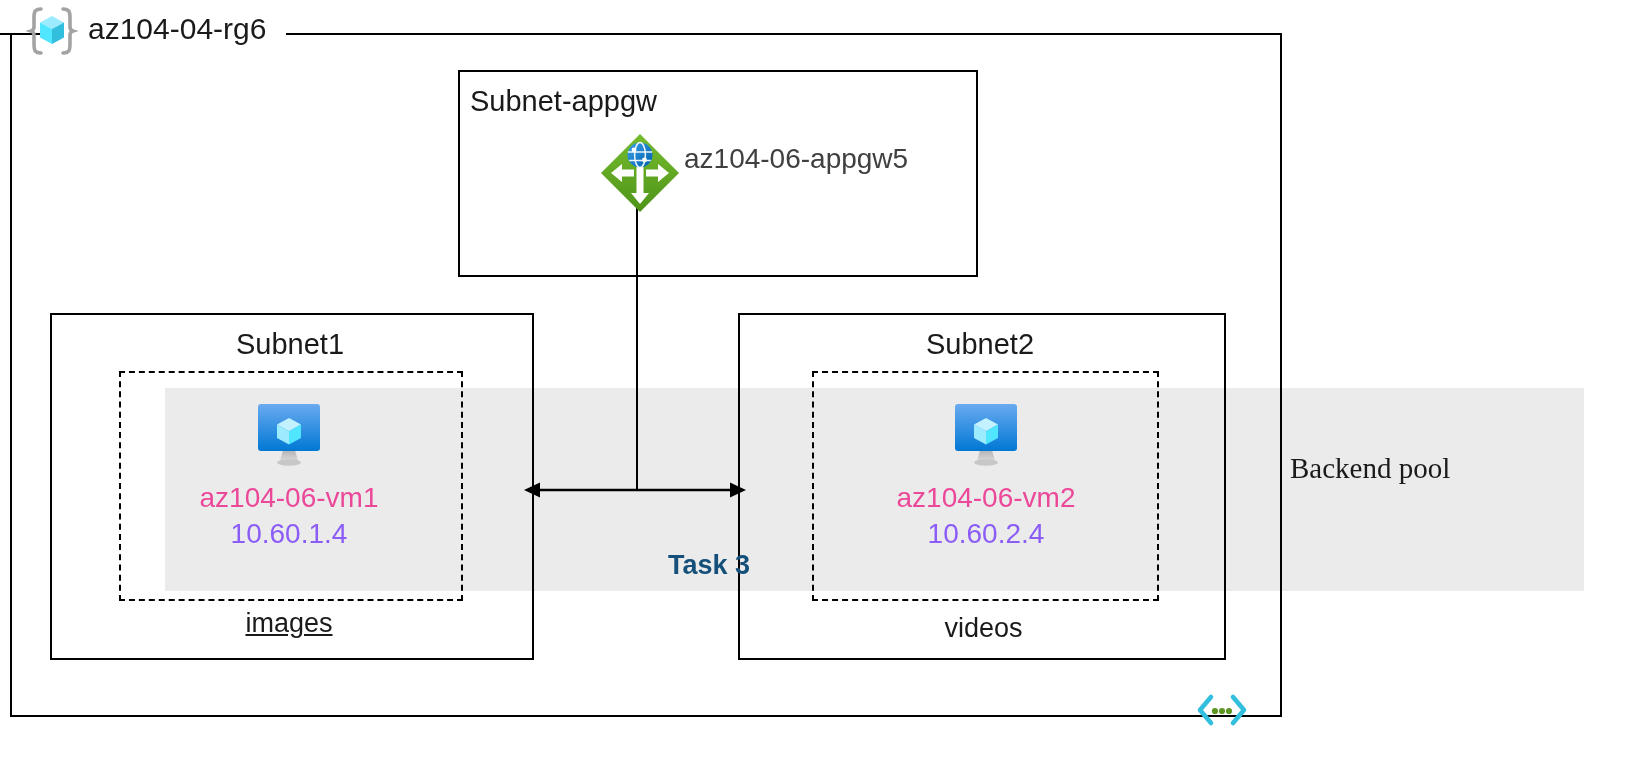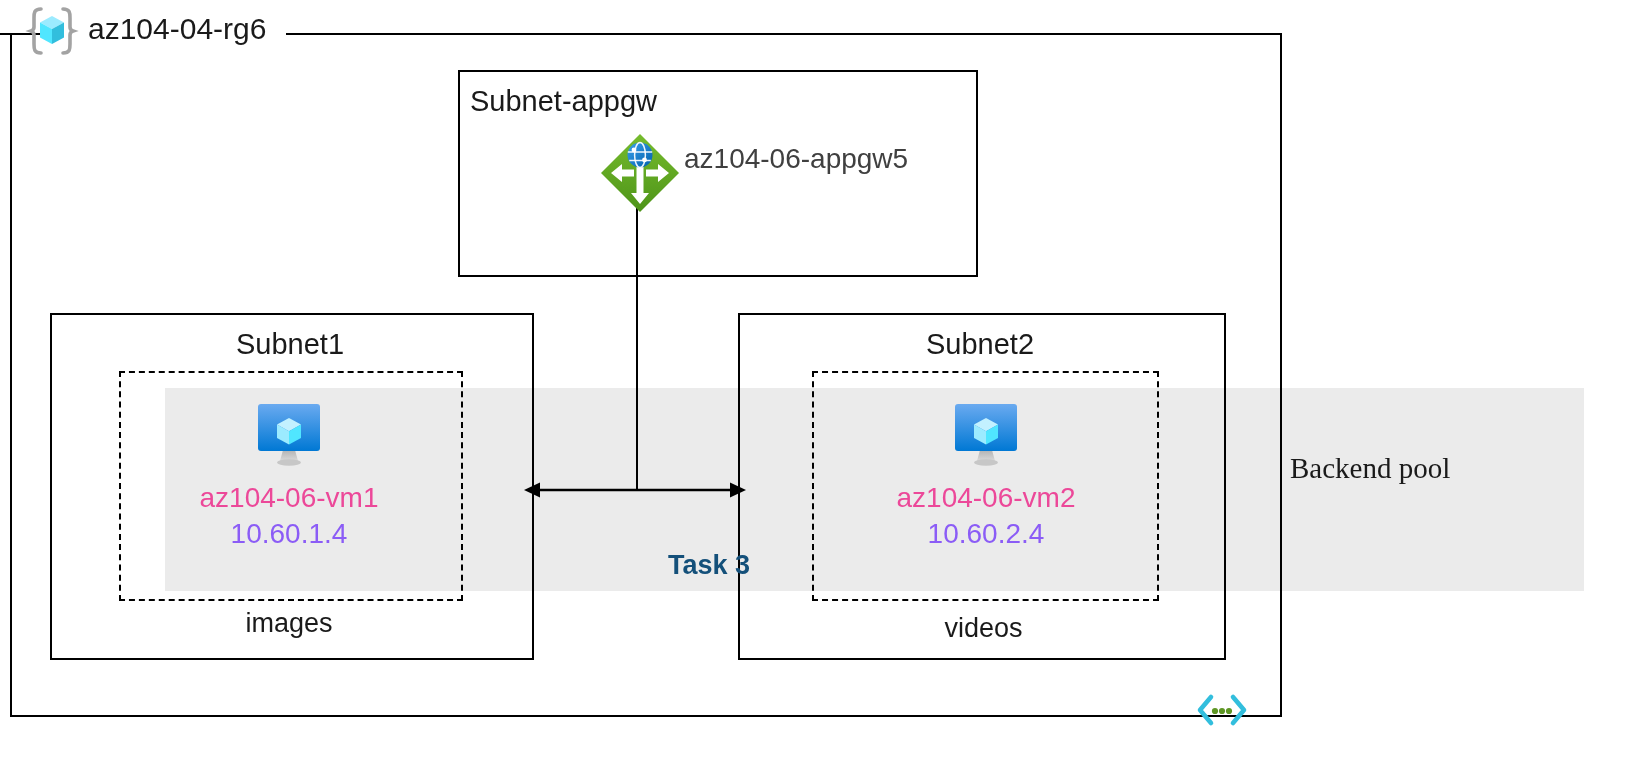--- a/index.html
+++ b/index.html
@@ -116,21 +116,21 @@
   .dashed-2 { left: 812px; top: 371px; width: 343px; height: 226px; }
 
   
   .nic-caption {
     position: absolute;
     font-size: 27px;
     color: #1a1a1a;
     white-space: nowrap;
     z-index: 6;
   }
-  .cap-1 { left: 119px; top: 608px; width: 340px; text-align: center; }
+  .cap-1 { left: 119px; top: 608px; width: 340px; text-align: center; text-decoration: underline; }
   .cap-2 { left: 812px; top: 613px; width: 343px; text-align: center; }
 
   
   .vm-block { position: absolute; z-index: 6; text-align: center; }
   .vm-1 { left: 169px; top: 398px; width: 240px; }
   .vm-2 { left: 866px; top: 398px; width: 240px; }
   .vm-icon { width: 80px; height: 72px; margin: 0 auto; display: block; }
   .vm-name {
     font-size: 28px;
     color: #ec4899;

